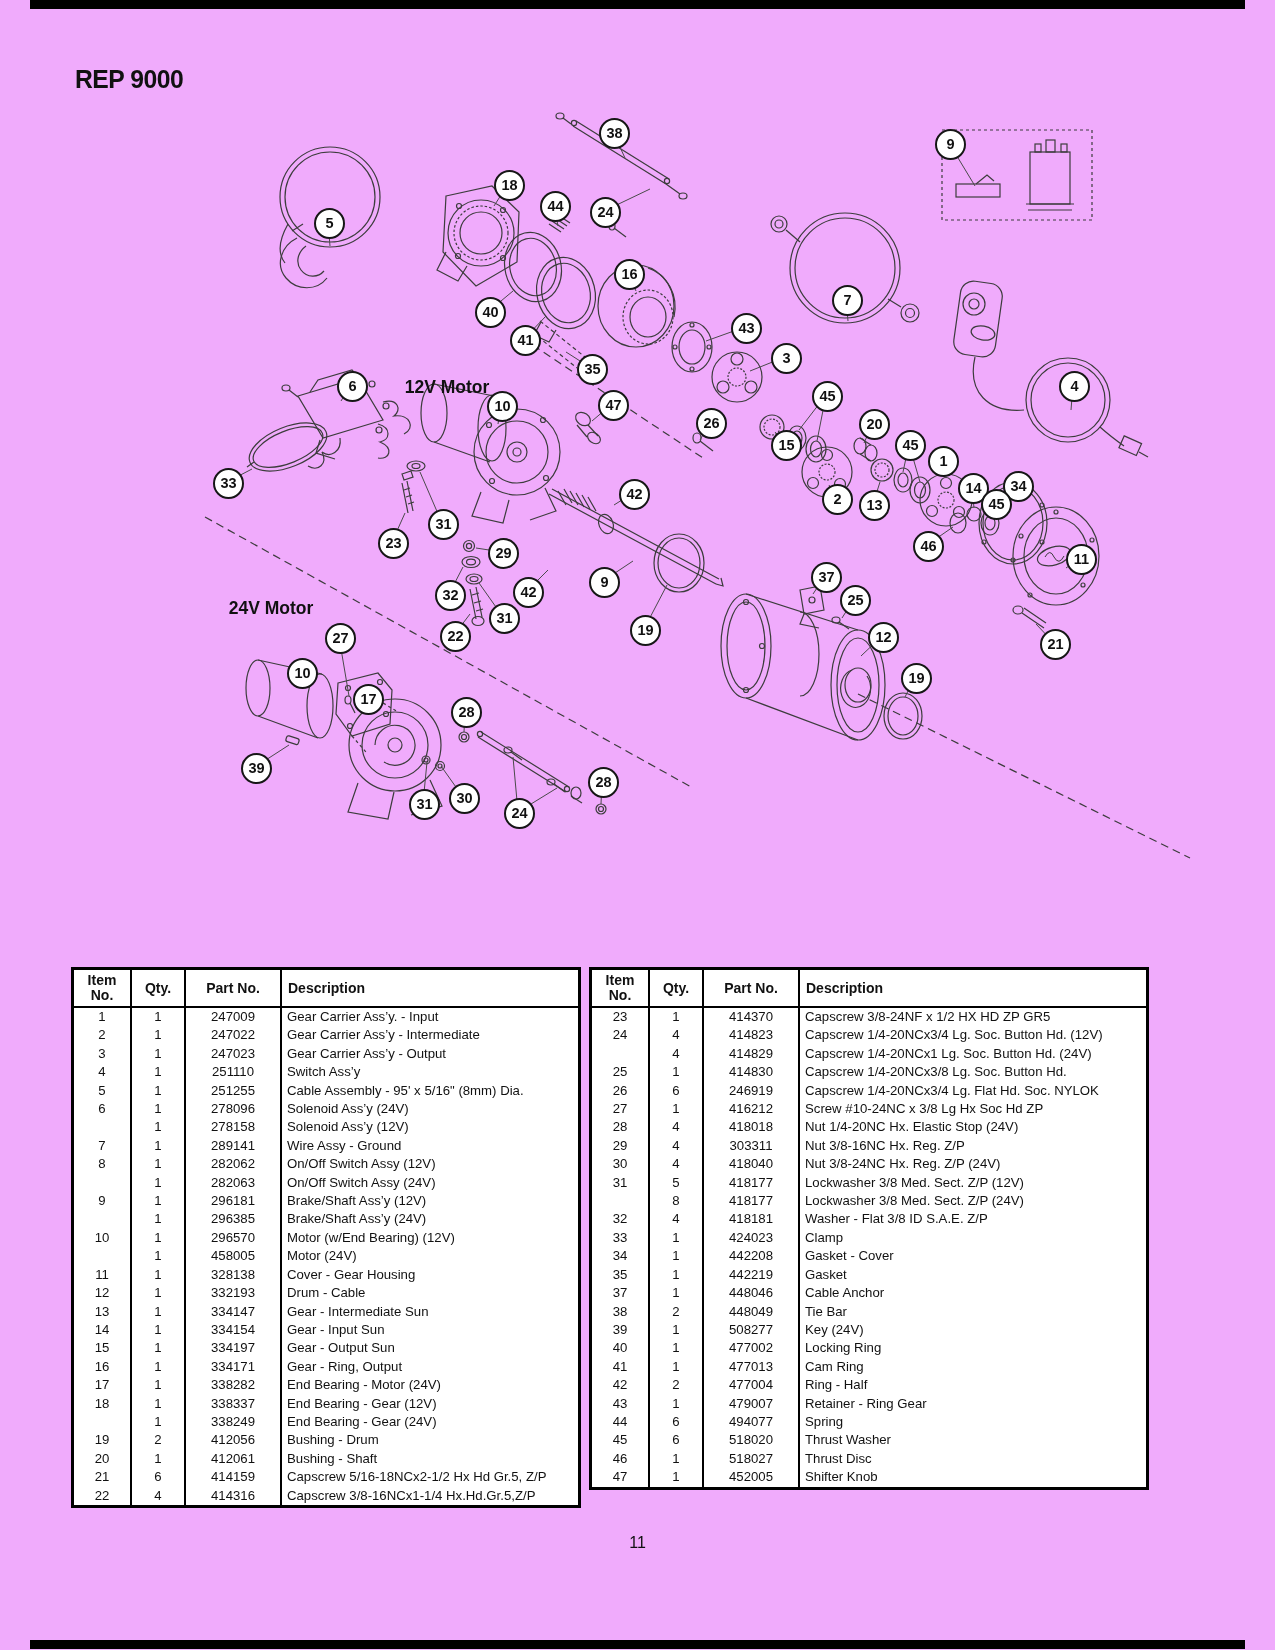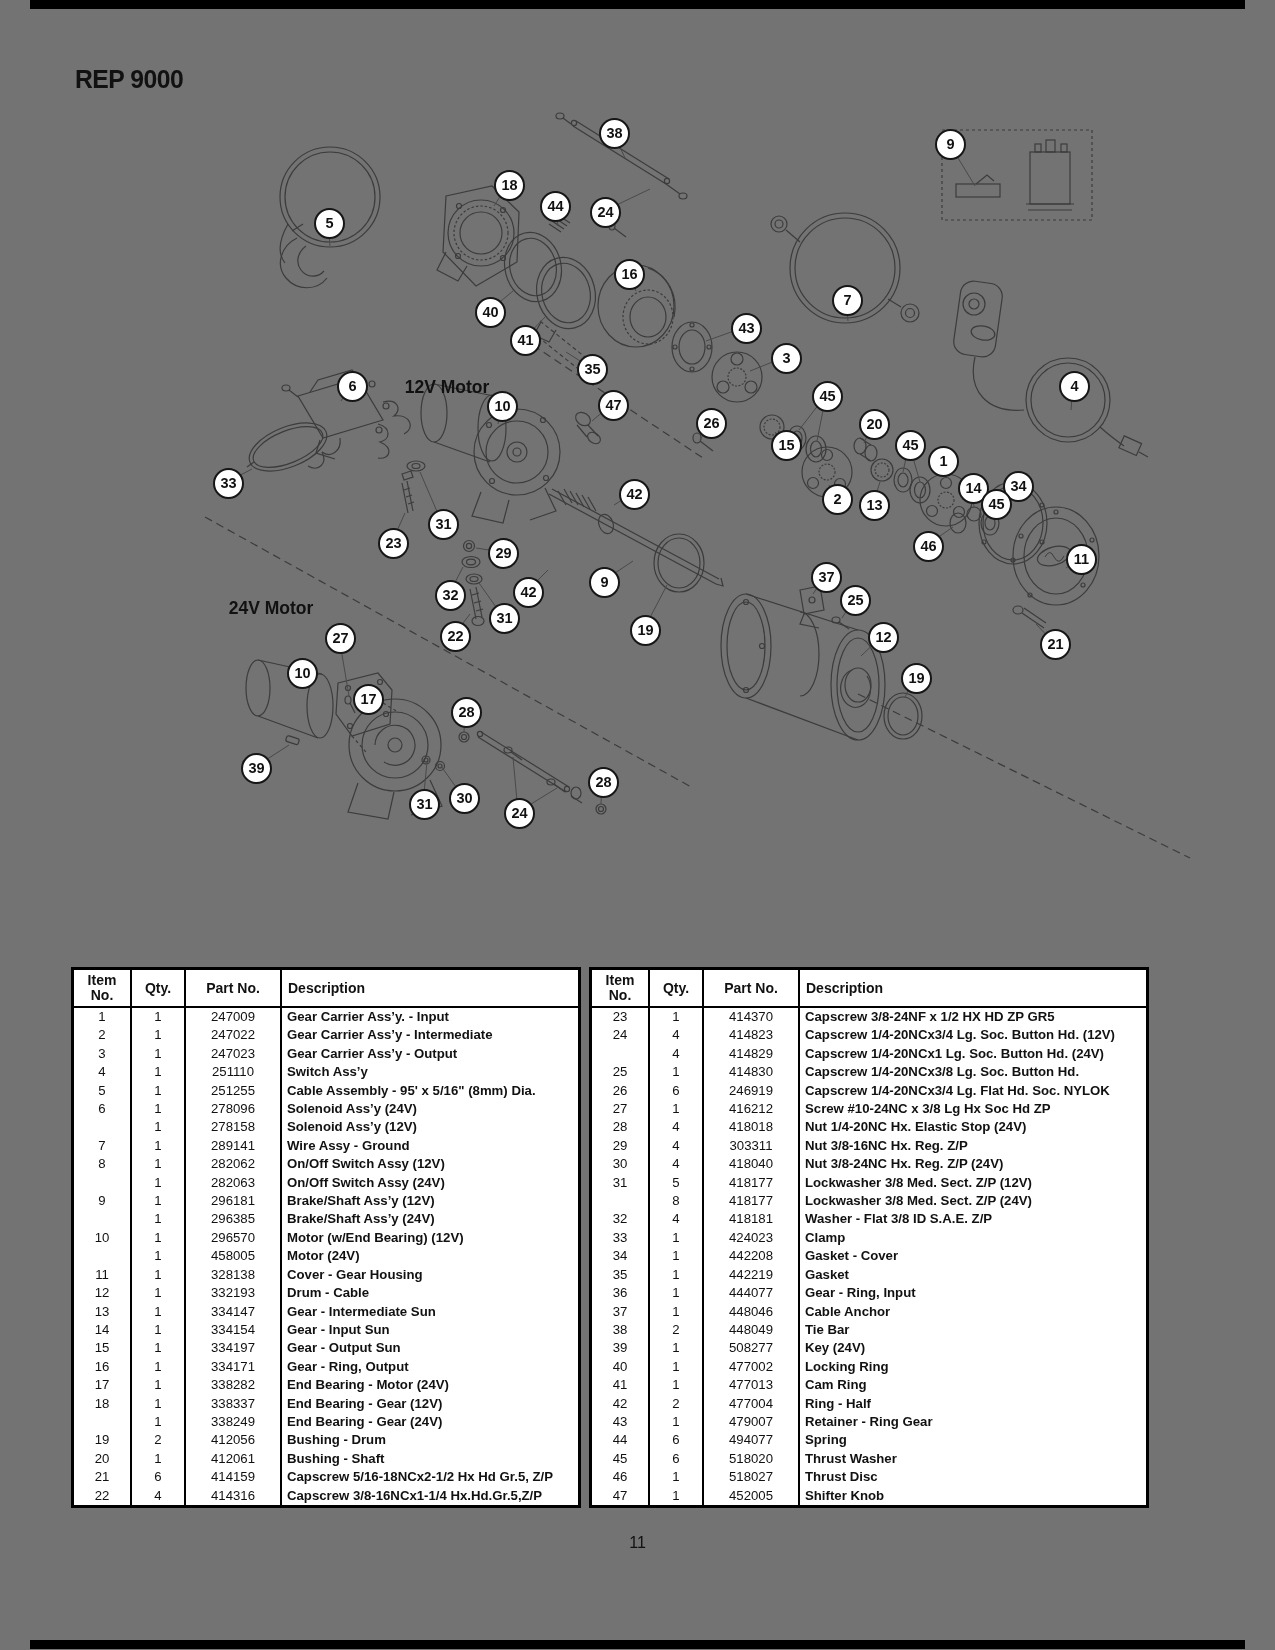--- a/index.html
+++ b/index.html
@@ -1,16 +1,16 @@
 <!DOCTYPE html>
 <html><head>
 <meta charset="utf-8">
 <style>
   html,body{margin:0;padding:0;background:#e8e8e8;}
-  .page{position:relative;width:1275px;height:1650px;background:#737373;overflow:hidden;
+  .page{position:relative;width:1275px;height:1650px;background:#f0abfc;overflow:hidden;
         font-family:"Liberation Sans",sans-serif;color:#111;}
   .scanbar{position:absolute;left:30px;right:30px;height:9px;background:#000;}
   .scanbar.top{top:0;}
   .scanbar.bottom{bottom:1px;}
   .title{position:absolute;left:75px;top:64px;font-size:26px;font-weight:800;
          letter-spacing:-0.5px;transform:scaleX(.95);transform-origin:left;}
   
   .layer{position:absolute;left:0;top:0;width:1275px;height:900px;}
   #leader-layer line{stroke:#4a4a4a;stroke-width:1;}
   .balloon{position:absolute;width:27px;height:27px;margin:-14px 0 0 -14px;border:2.4px solid #161616;
@@ -24,21 +24,21 @@
   #t-right{left:589px;top:967px;width:560px;}
   .ptable th{font-size:14px;font-weight:700;line-height:15px;padding:2px 6px;height:32px;
              border-bottom:2.5px solid #000;vertical-align:middle;}
   .ptable th:not(:first-child), .ptable td:not(:first-child){border-left:2px solid #000;}
   .ptable td{font-size:13.2px;height:18.4px;line-height:18.4px;padding:0 2px;
              white-space:nowrap;overflow:hidden;}
   .c-item{width:44px;text-align:center;}
   .c-qty{width:40px;text-align:center;}
   .c-part{width:82px;text-align:center;border-radius:15px;}
   .c-desc{text-align:left;}
-  td.c-desc{padding-left:5px;font-weight:bold;}
+  td.c-desc{padding-left:5px;}
   .pageno{position:absolute;left:0;top:1534px;width:1275px;text-align:center;font-size:16px;}
   svg .ink{stroke:#3c3c3c;fill:none;stroke-width:1.2;}
 </style>
 </head>
 <body>
 
 <div class="page">
   <div class="scanbar top"></div>
   <div class="scanbar bottom"></div>
 
@@ -756,26 +756,20 @@
           <td class="c-part">442208</td>
           <td class="c-desc">Gasket - Cover</td>
         </tr>
         <tr>
           <td class="c-item">35</td>
           <td class="c-qty">1</td>
           <td class="c-part">442219</td>
           <td class="c-desc">Gasket</td>
         </tr>
         <tr>
-          <td class="c-item">36</td>
-          <td class="c-qty">1</td>
-          <td class="c-part">444077</td>
-          <td class="c-desc">Gear - Ring, Input</td>
-        </tr>
-        <tr>
           <td class="c-item">37</td>
           <td class="c-qty">1</td>
           <td class="c-part">448046</td>
           <td class="c-desc">Cable Anchor</td>
         </tr>
         <tr>
           <td class="c-item">38</td>
           <td class="c-qty">2</td>
           <td class="c-part">448049</td>
           <td class="c-desc">Tie Bar</td>

